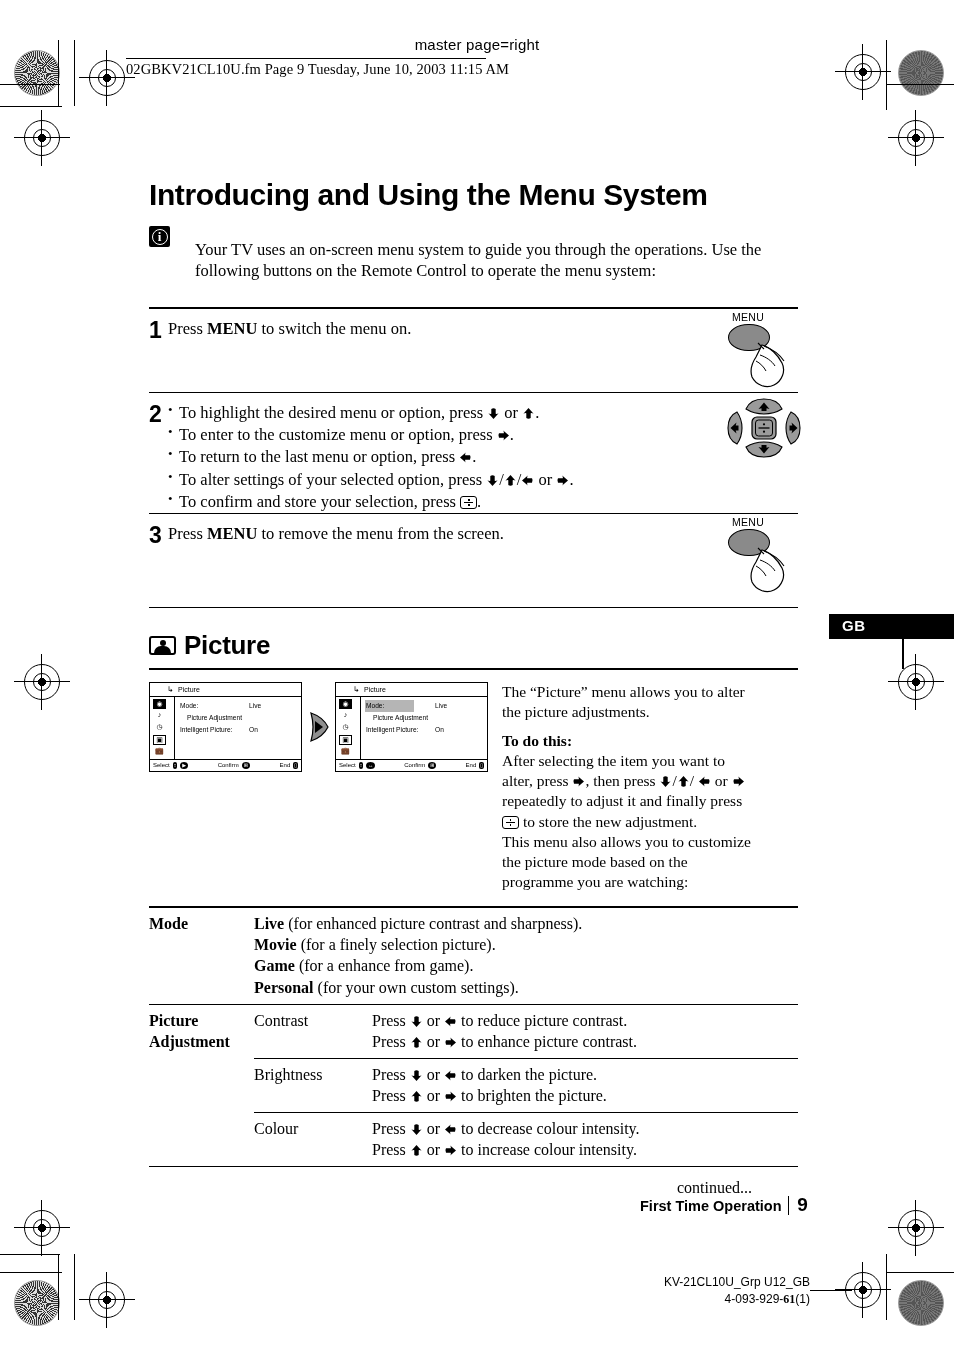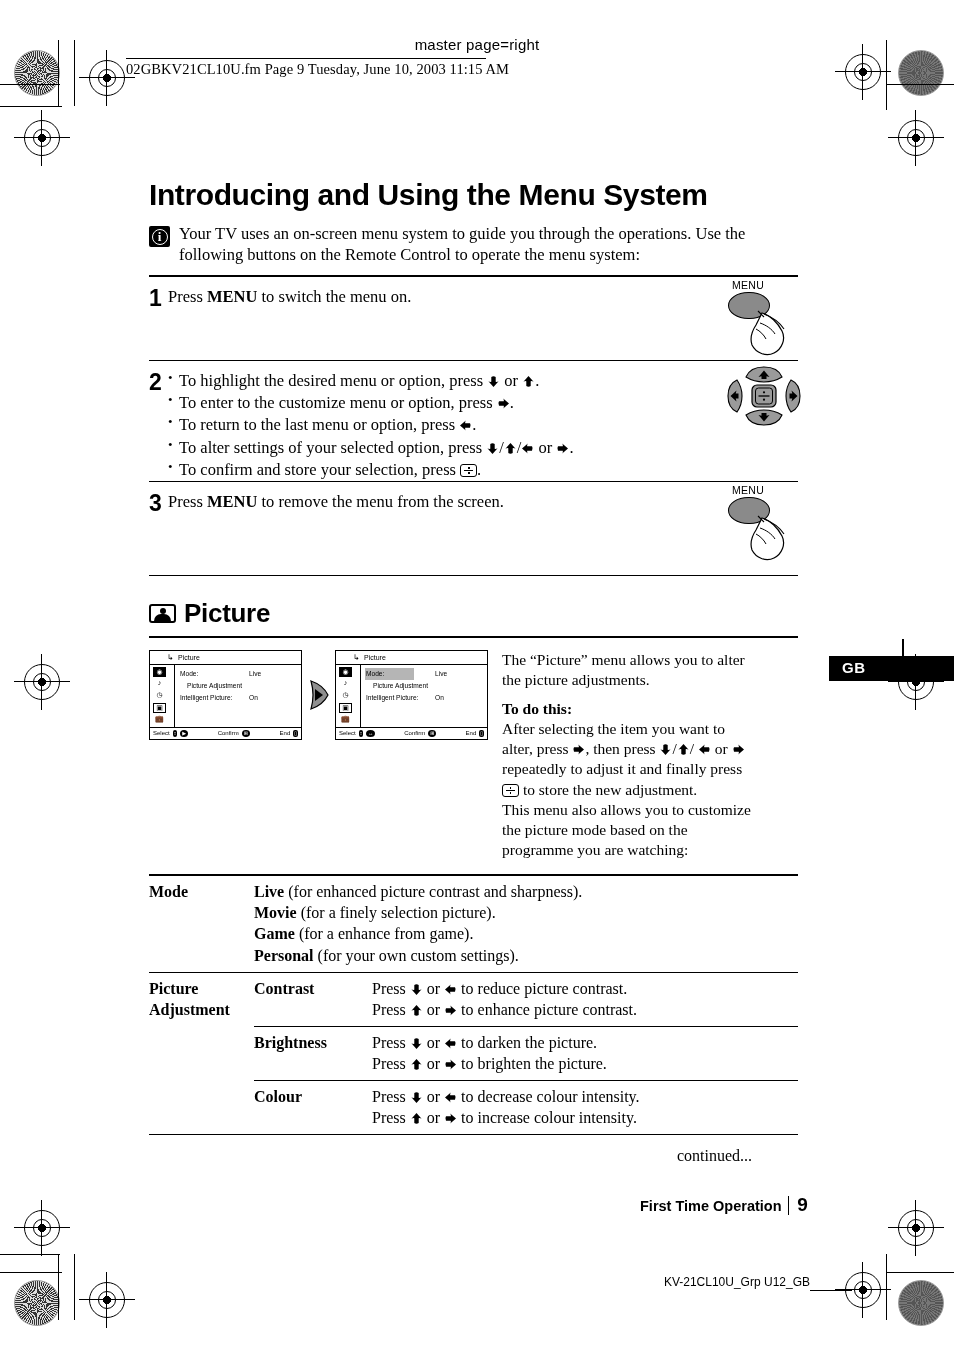--- a/index.html
+++ b/index.html
@@ -94,21 +94,21 @@
     line-height: 1.1;
   }
 
   .intro {
     display: flex;
     gap: 9px;
     font-size: 16.5px;
     line-height: 1.28;
     padding-bottom: 10px;
   }
-  .intro p { margin: 0; }
+  .intro p { margin: 16px; }
 
   .info-icon {
     flex: 0 0 auto;
     width: 21px; height: 21px;
     background: #000;
     border-radius: 2px;
     position: relative;
     margin-top: 3px;
   }
   .info-icon::before {
@@ -264,21 +264,20 @@
     left: 829px; top: 614px;
     width: 125px; height: 25px;
     background: #000;
     color: #fff;
     font-family: "Liberation Sans", sans-serif;
     font-weight: bold;
     font-size: 15px;
     letter-spacing: .5px;
     padding: 3px 0 0 13px;
     box-sizing: border-box;
-    margin-top: 42px;
   }
   .gb-rule {
     position: absolute;
     left: 902px; top: 639px;
     width: 1.5px; height: 30px;
     background: #000;
   }
 
   
   .osd {
@@ -382,21 +381,21 @@
     width: 100%;
     border-collapse: collapse;
     font-size: 16px;
   }
   table.spec td {
     vertical-align: top;
     padding: 5px 0 6px 0;
     line-height: 1.32;
   }
   td.c1 { width: 105px; font-weight: bold; padding-right: 6px; }
-  td.c2 { width: 118px; font-weight: bold; margin-left: 40px; }
+  td.c2 { width: 118px; font-weight: normal; margin-left: 40px; }
   td.c3 { }
   .rowline-top { border-top: 1px solid #000; }
   .rowline-thick { border-top: 2.2px solid #000; }
   .subline { border-top: 1px solid #000; }
   .press-line { line-height: 1.62; }
 
   .continued {
     text-align: right;
     font-size: 16px;
     padding-top: 12px;
@@ -807,14 +806,15 @@
 
   <div class="continued">continued...</div>
 </div>
 
 <div class="footer-line">
   <span>First Time Operation</span><span class="sep"></span><span class="pg">9</span>
 </div>
 
 <div class="colophon">
   <div>KV-21CL10U_Grp U12_GB</div>
+  <div><span>4-093-929-</span><b>61</b><span>(1)</span></div>
 </div>
 <div class="crop-line" style="left:810px; top:1290px; width:42px; height:1px;"></div>
 
 </body></html>

